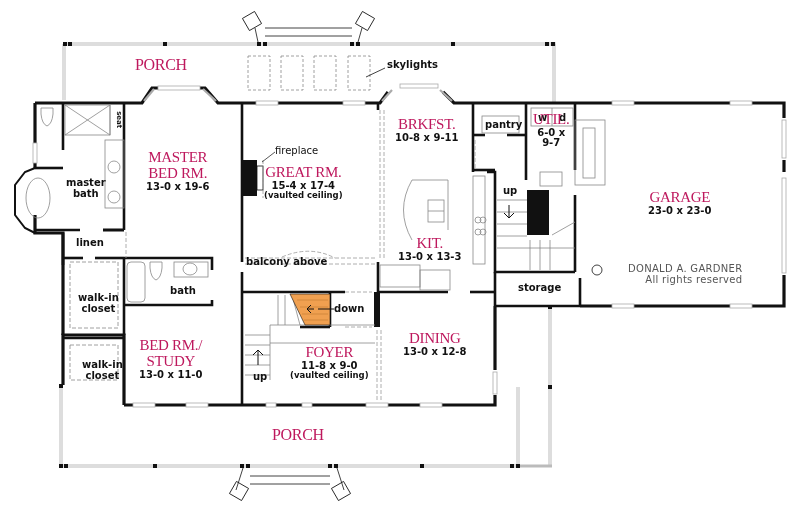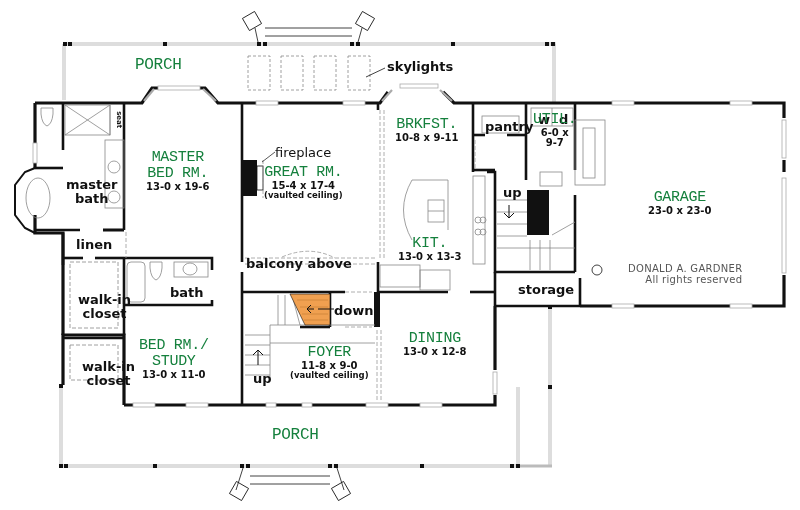--- a/index.html
+++ b/index.html
@@ -1,22 +1,22 @@
 <!DOCTYPE html>
 <html><head>
 <meta charset="utf-8">
 <style>
   html, body { margin: 0; padding: 0; background: #ffffff; }
   body { width: 800px; height: 510px; overflow: hidden; position: relative; font-family: "DejaVu Sans", sans-serif; color: #111; }
   #plan { position: absolute; left: 0; top: 0; width: 800px; height: 510px; }
   .lbl { position: absolute; text-align: center; white-space: nowrap; line-height: 1.05; }
-  .room-name { font-family: Liberation Mono, monospace; font-size: 15px; letter-spacing: -0.3px; color: #15803d; }
+  .room-name { font-family: Liberation Serif, serif; font-size: 15px; letter-spacing: -0.3px; color: #be185d; }
   .room-dim { font-family: "DejaVu Sans", sans-serif; font-size: 10px; color: #111; font-weight: bold; }
   .room-note { font-family: "DejaVu Sans", sans-serif; font-size: 8.5px; font-weight: bold; color: #111; }
-  .small { font-size: 13px; font-weight: bold; color: #111; }
+  .small { font-size: 10px; font-weight: bold; color: #111; }
   .porch { font-size: 16px; letter-spacing: -0.3px; }
   .copy { font-size: 10px; color: #555; letter-spacing: 0.3px; }
 </style>
 </head>
 <body>
 
 <svg id="plan" viewBox="0 0 800 510" xmlns="http://www.w3.org/2000/svg">
 
   <g fill="none">
     <line x1="63" y1="44" x2="556" y2="44" stroke="#bbb" stroke-width="3"></line>

